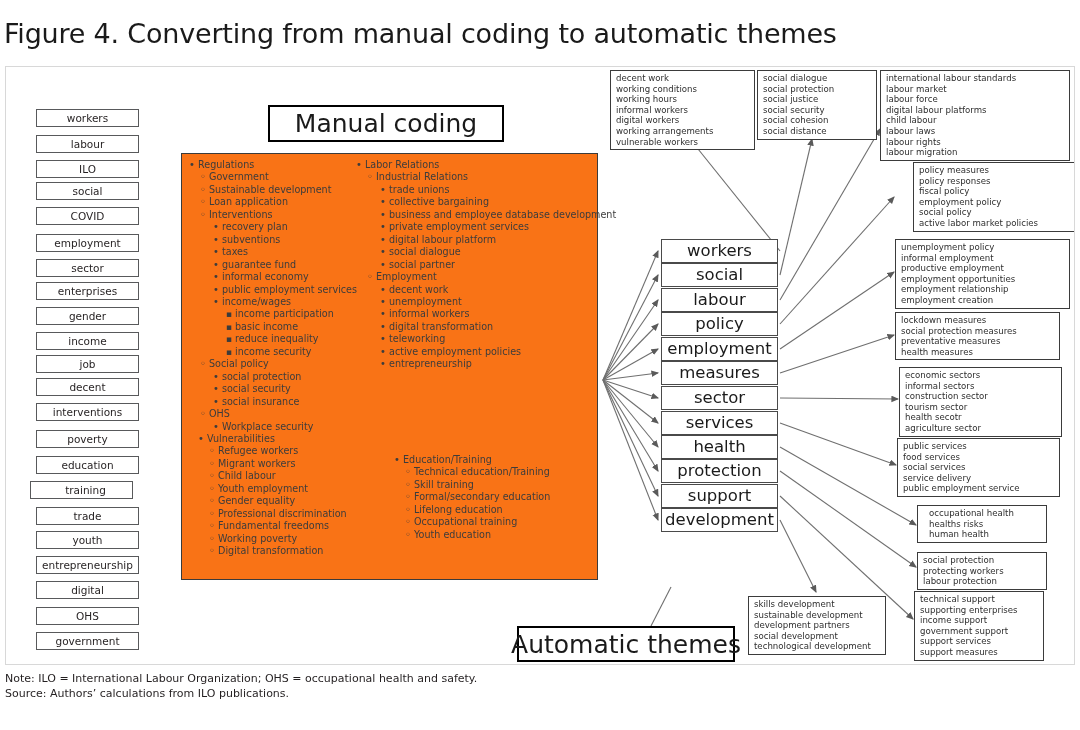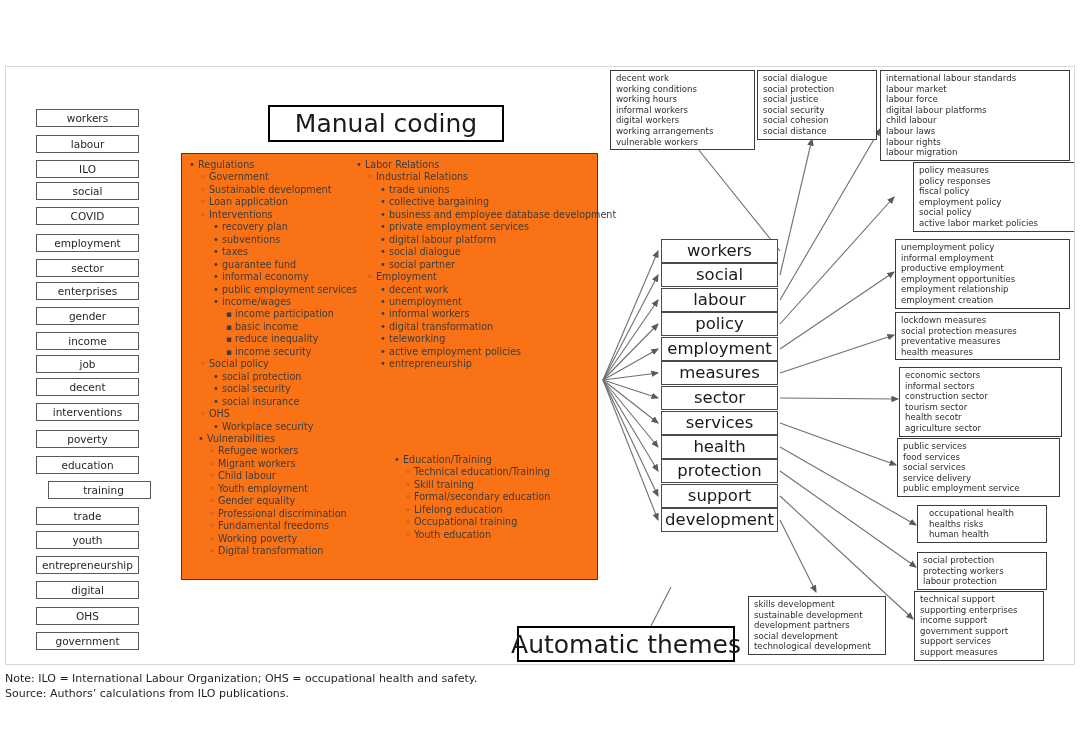--- a/index.html
+++ b/index.html
@@ -127,20 +127,21 @@
     font-size: 11px;
     line-height: 14.5px;
     color: #231f20;
   }
 </style>
 </head>
 <body>
 
 <div id="root">
 
+  <div class="fig-title">Figure 4. Converting from manual coding to automatic themes</div>
 
   <div class="canvas">
 
     <svg class="arrows" viewBox="0 0 1070 599">
       <defs>
         <marker id="ah" markerWidth="7" markerHeight="7" refX="6" refY="3" orient="auto">
           <path d="M0,0 L7,3 L0,6 z" fill="#5a5a5a"></path>
         </marker>
       </defs>
       <g id="fan-left" stroke="#6f6f6f" stroke-width="1.1" fill="none" marker-end="url(#ah)">
@@ -185,21 +186,21 @@
         <div class="chip" style="left: 30px; top: 167px;">employment</div>
         <div class="chip" style="left: 30px; top: 192px;">sector</div>
         <div class="chip" style="left: 30px; top: 215px;">enterprises</div>
         <div class="chip" style="left: 30px; top: 240px;">gender</div>
         <div class="chip" style="left: 30px; top: 265px;">income</div>
         <div class="chip" style="left: 30px; top: 288px;">job</div>
         <div class="chip" style="left: 30px; top: 311px;">decent</div>
         <div class="chip" style="left: 30px; top: 336px;">interventions</div>
         <div class="chip" style="left: 30px; top: 363px;">poverty</div>
         <div class="chip" style="left: 30px; top: 389px;">education</div>
-        <div class="chip" style="left: 42px; top: 414px; padding-left: 8px;">training</div>
+        <div class="chip" style="left: 24px; top: 414px; padding-left: 8px;">training</div>
         <div class="chip" style="left: 30px; top: 440px;">trade</div>
         <div class="chip" style="left: 30px; top: 464px;">youth</div>
         <div class="chip" style="left: 30px; top: 489px;">entrepreneurship</div>
         <div class="chip" style="left: 30px; top: 514px;">digital</div>
         <div class="chip" style="left: 30px; top: 540px;">OHS</div>
         <div class="chip" style="left: 30px; top: 565px;">government</div>
       </div>
 
     <div class="biglabel" style="left:262px; top:38px; width:236px; height:37px;">Manual coding</div>
 

